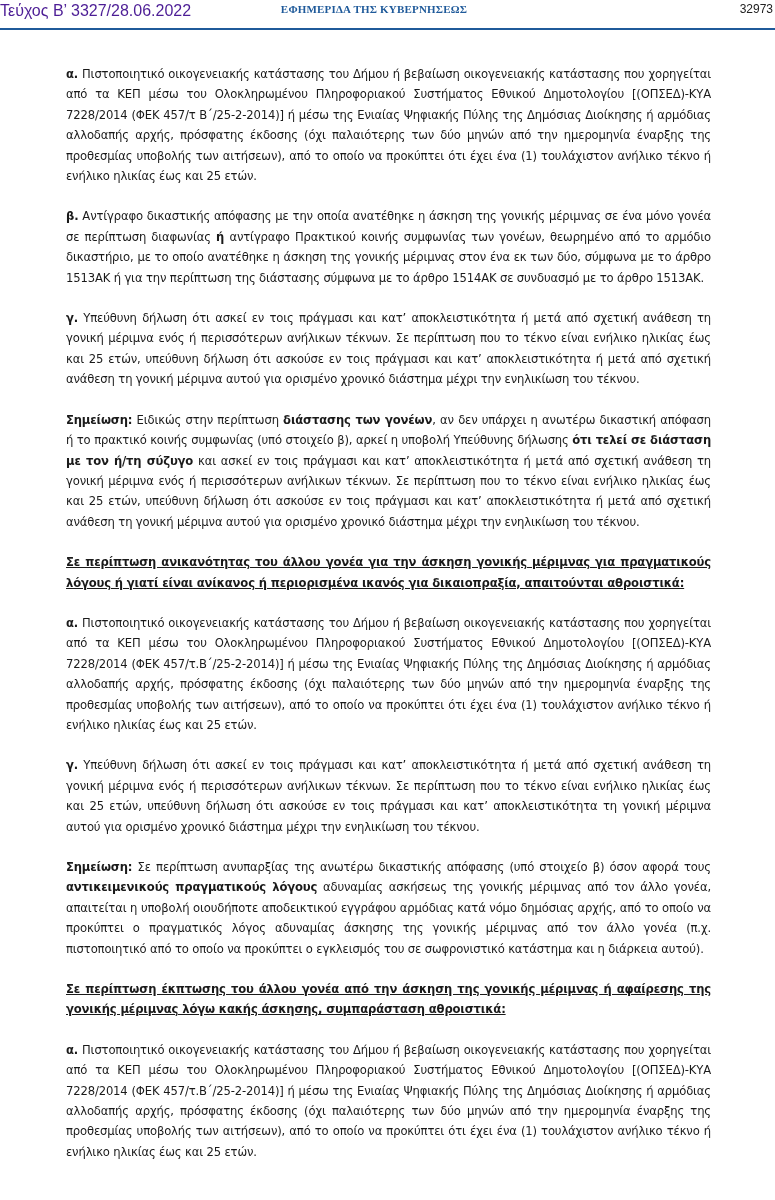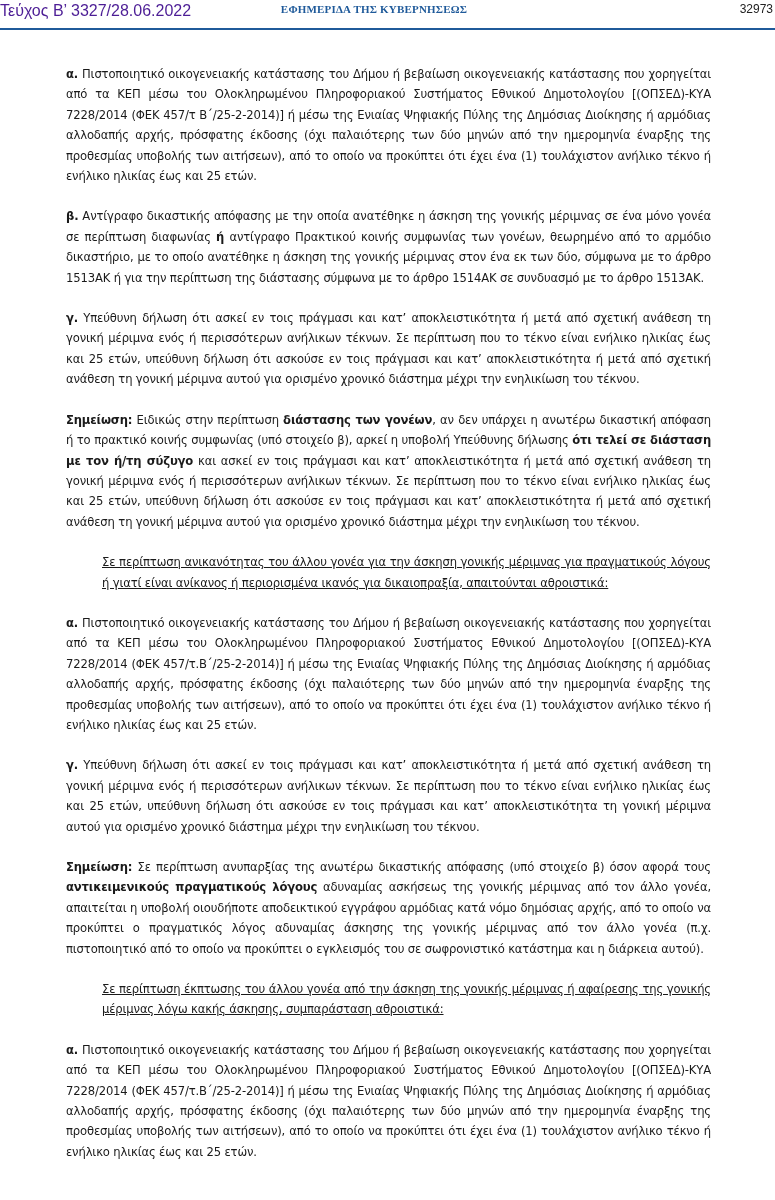--- a/index.html
+++ b/index.html
@@ -3,21 +3,21 @@
 <meta charset="utf-8">
 <style>
   html, body { margin: 0; padding: 0; background: #ffffff; }
   body { width: 775px; height: 1200px; position: relative; overflow: hidden; color: #1a1a1a; }
   .header { position: absolute; left: 0; top: 0; width: 775px; height: 28px; border-bottom: 2px solid #1f5a9a; }
   .hdr-left { position: absolute; left: 0; top: 2px; font-family: "Liberation Sans", sans-serif; font-size: 16px; color: #4c1d95; }
   .hdr-center { position: absolute; left: 0; width: 748px; top: 3px; text-align: center; font-family: "Liberation Serif", serif; font-weight: bold; font-size: 11px; color: #1f5a9a; letter-spacing: 0.2px; }
   .hdr-right { position: absolute; right: 2px; top: 2px; font-family: "Liberation Sans", sans-serif; font-size: 12px; color: #222; }
   .content { position: absolute; left: 66px; top: 64px; width: 645px; font-family: "DejaVu Sans", sans-serif; font-size: 11.6px; line-height: 20.4px; text-align: justify; letter-spacing: -0.15px; }
   .content p { margin: 0 0 20px 0; }
-  .content .heading { font-weight: normal; text-decoration: underline; margin-left: 36px; }
+  .content .heading { font-weight: bold; text-decoration: underline; }
   .b { font-weight: bold; }
 </style>
 </head>
 <body>
 
 <div class="header" style="border-bottom-color: rgb(31, 90, 154);">
   <span class="hdr-left">Τεύχος Β’ 3327/28.06.2022</span>
   <span class="hdr-center" style="color: rgb(31, 90, 154);">ΕΦΗΜΕΡΙΔΑ ΤΗΣ ΚΥΒΕΡΝΗΣΕΩΣ</span>
   <span class="hdr-right">32973</span>
 </div>

